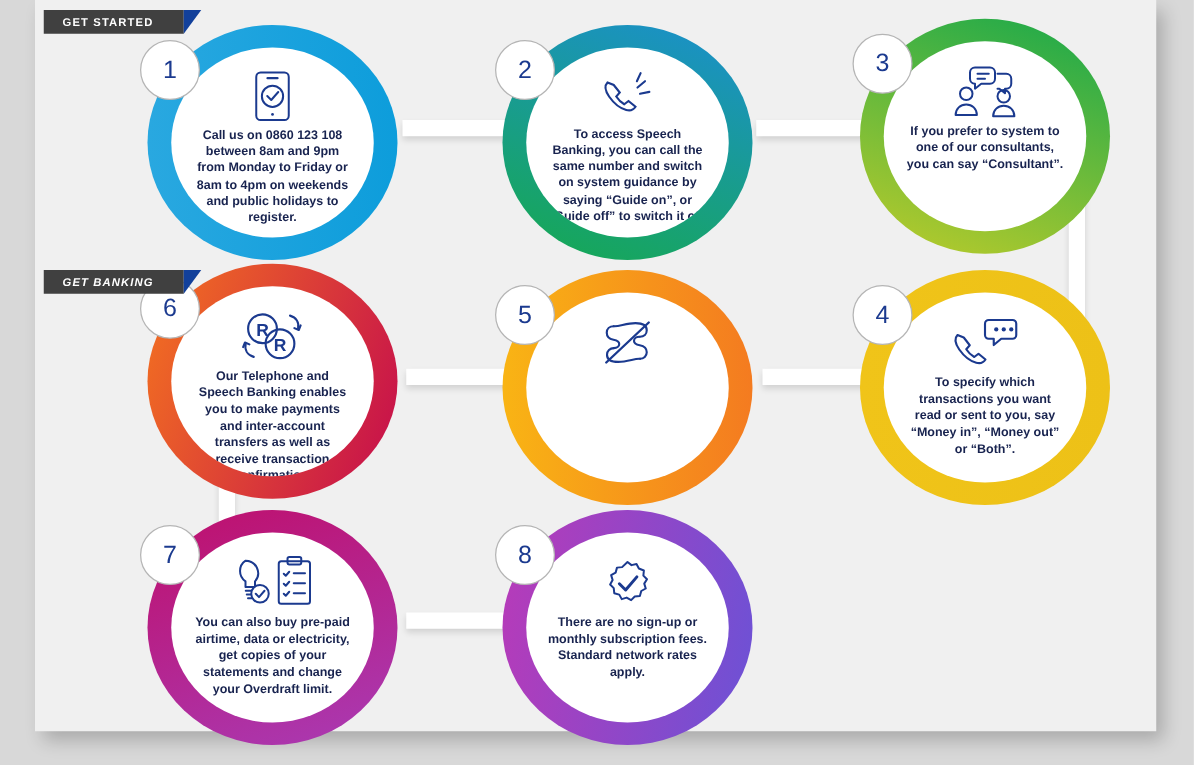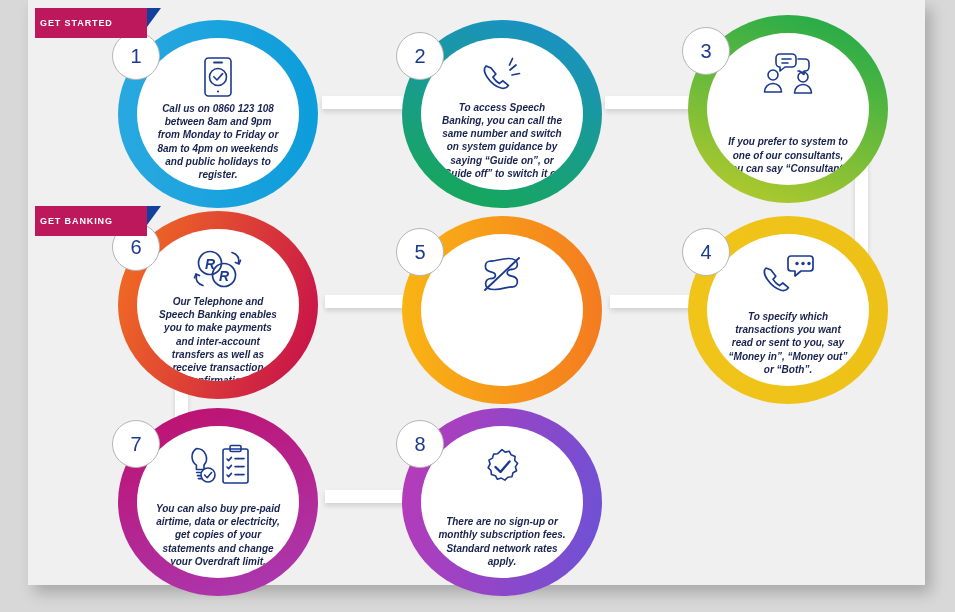--- a/index.html
+++ b/index.html
@@ -13,40 +13,40 @@
 
   
   .card{
     position:absolute;left:28px;top:0px;width:897px;height:585px;
     background:#f0f0f0;
     box-shadow:6px 8px 14px rgba(0,0,0,0.22);
   }
 
   
   .banner{
-    position:absolute;height:30px;
-    background:#be185d;
+    position:absolute;height:19px;
+    background:#404040;
     display:flex;align-items:center;
-    padding-left:5px;
+    padding-left:15px;
     box-sizing:border-box;
     z-index:30;
   }
   .banner::after{
     content:"";position:absolute;right:-14px;top:0;
     width:0;height:0;
     border-top:19px solid #12409b;
     border-right:14px solid transparent;
   }
   .banner .btxt{
     color:#ffffff;font-size:9px;font-weight:bold;letter-spacing:.9px;
     white-space:nowrap;
     font-family:"Liberation Sans", sans-serif;
   }
   #banner-started{left:35px;top:8px;width:112px;}
-  #banner-banking{left:35px;top:206px;width:112px;}
+  #banner-banking{left:35px;top:216px;width:112px;font-style:italic;}
 
   
   .conn{position:absolute;background:#ffffff;z-index:4;
         box-shadow:0 3px 5px rgba(0,0,0,0.13);}
   .conn-h{height:13px;}
   .conn-v{width:13px;}
 
   #conn-1-2{left:322px;top:96px;width:105px;}
   #conn-2-3{left:605px;top:96px;width:110px;}
   #conn-3-4{left:855px;top:150px;height:120px;}
@@ -59,25 +59,24 @@
   .node{position:absolute;z-index:10;}
   .donut{
     position:relative;width:200px;height:188px;
     border-radius:50%;
     display:flex;align-items:center;justify-content:center;
   }
   .donut .inner{
     position:absolute;left:19px;top:18px;right:19px;bottom:18px;
     background:#ffffff;border-radius:50%;
     display:flex;flex-direction:column;
-    align-items:center;justify-content:space-between;
+    align-items:center;justify-content:flex-start;
     box-sizing:border-box;
     padding:18px 17px 10px 17px;
     overflow:hidden;
-    font-style:italic;
   }
   .donut .body{
     color:#18234f;
     font-size:10px;line-height:13.2px;
     text-align:center;
     font-family:"Liberation Sans", sans-serif;
     font-weight:bold;
     margin-top:4px;
   }
   .icon{height:44px;display:flex;align-items:center;justify-content:center;}

